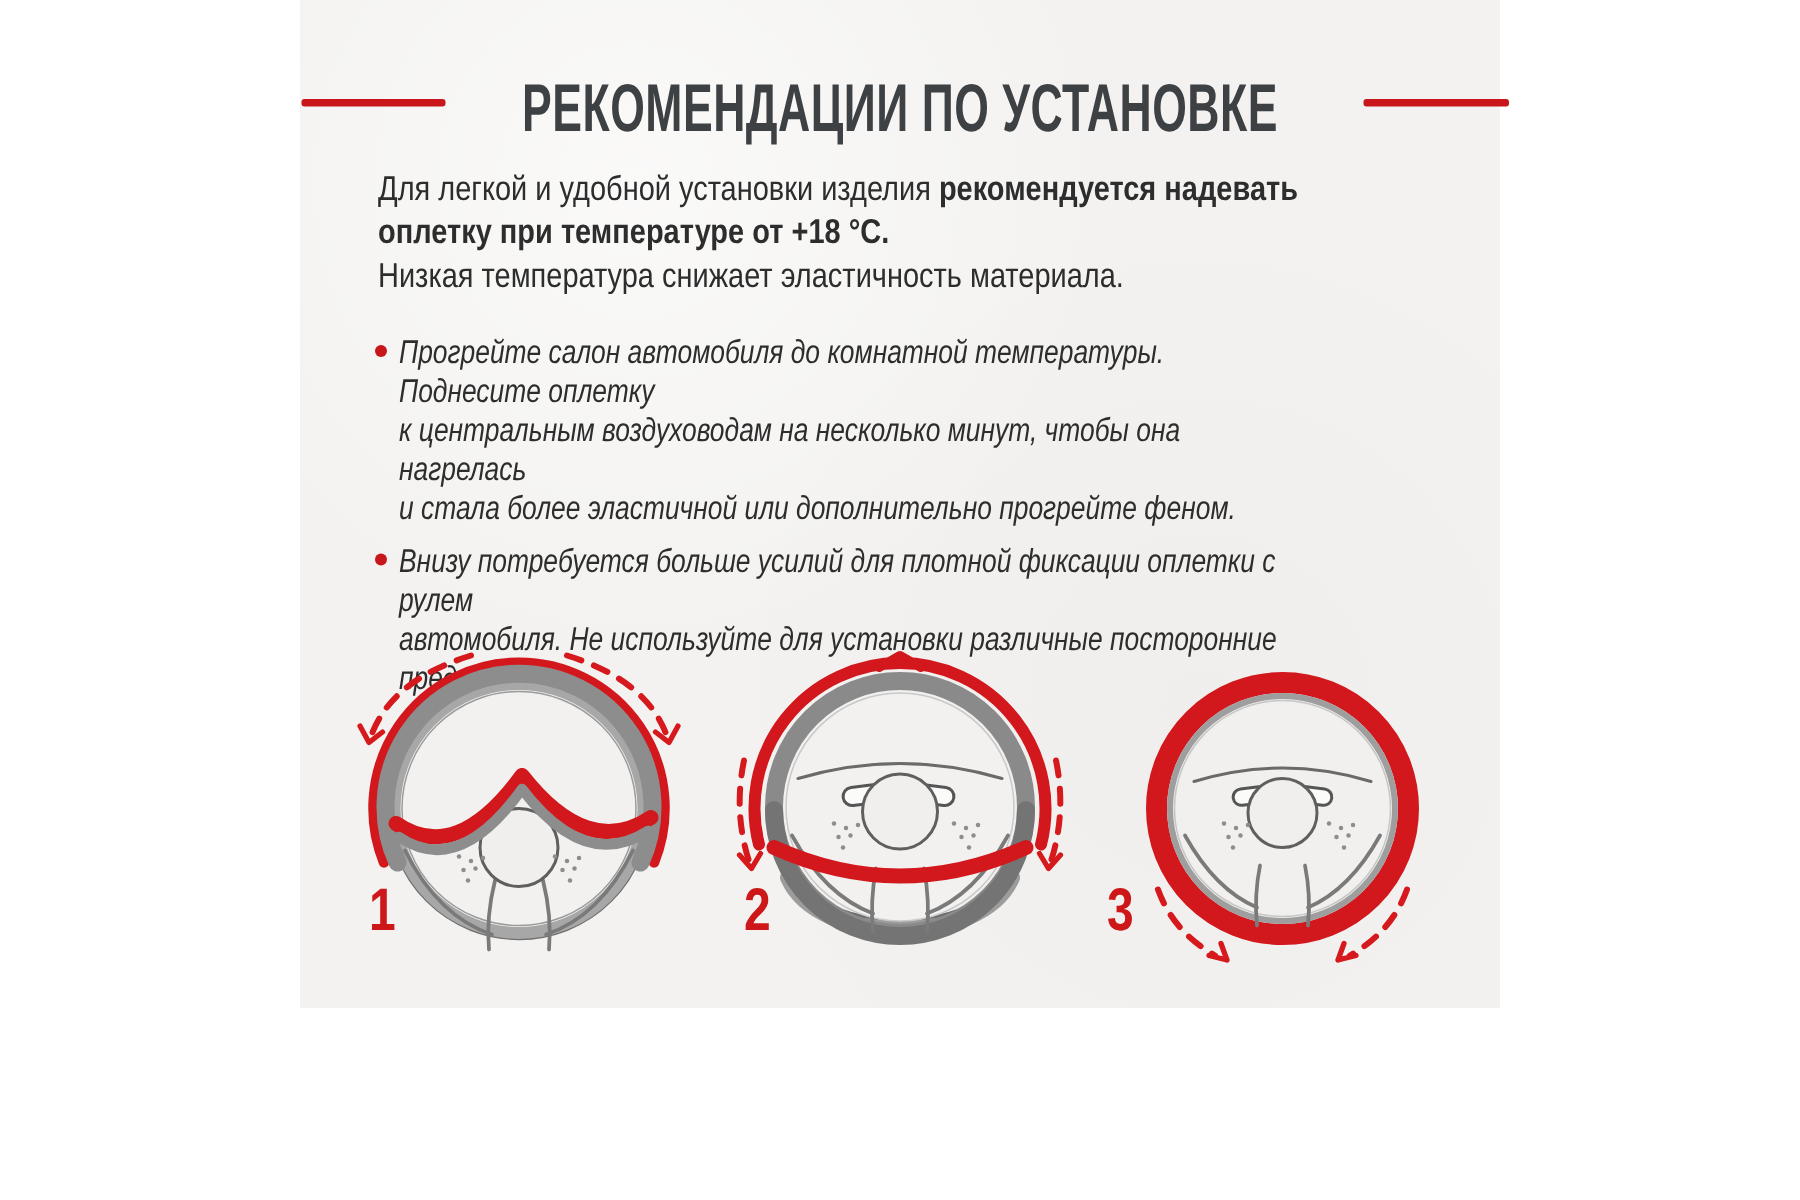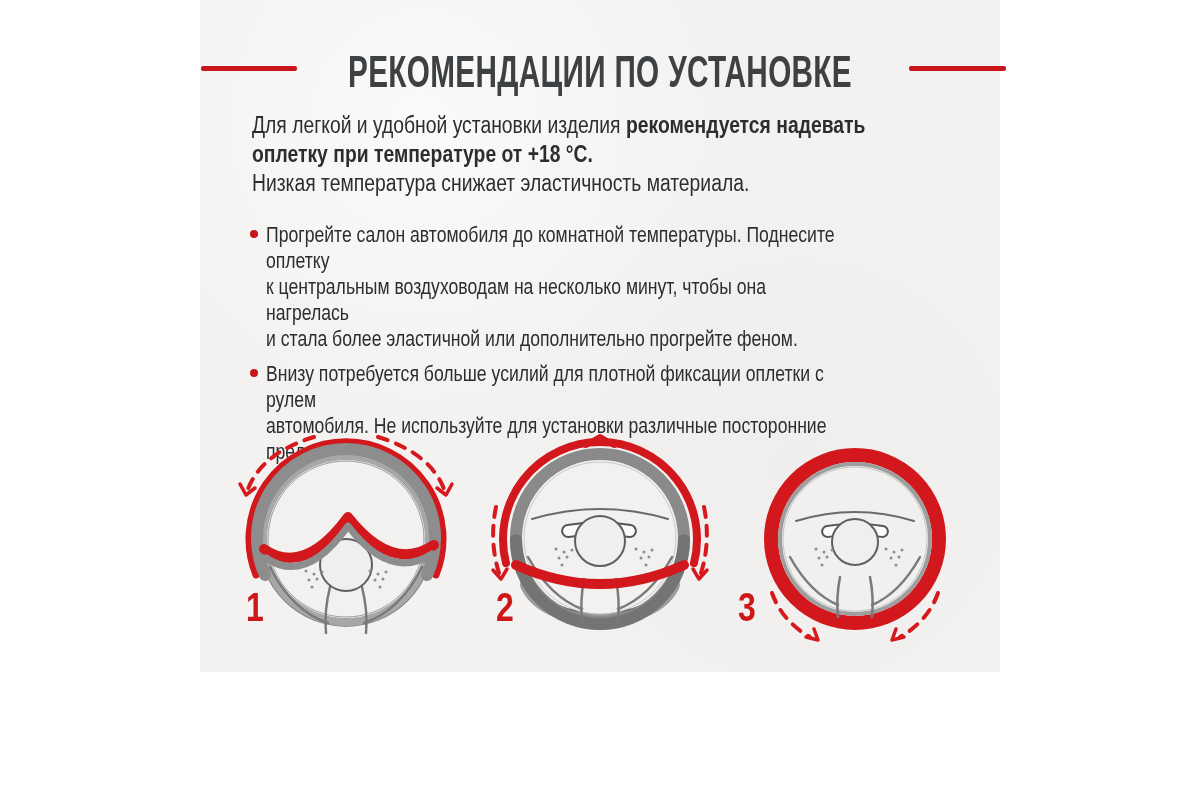--- a/index.html
+++ b/index.html
@@ -27,21 +27,21 @@
     color:#3e4144;white-space:nowrap;
   }
   
   .intro{
     position:absolute;left:52px;top:111px;
     font-size:23px;line-height:29px;color:#2d2d2d;white-space:nowrap;
     transform:scaleX(.84);transform-origin:0 0;
   }
   .intro .b{font-weight:700;}
   
-  .bullet{position:absolute;left:50px;}
+  .bullet{position:absolute;left:50px;font-style:italic;}
   .bullet .dot{
     position:absolute;left:0;top:8px;width:8px;height:8px;border-radius:50%;
     background:#c8161a;
   }
   .bullet .btext{
     display:inline-block;margin-left:16px;
     font-size:22px;line-height:26px;color:#2d2d2d;
     white-space:pre-line;transform:scaleX(.8);transform-origin:0 0;
   }
   .bullet.b1{top:222px;}

